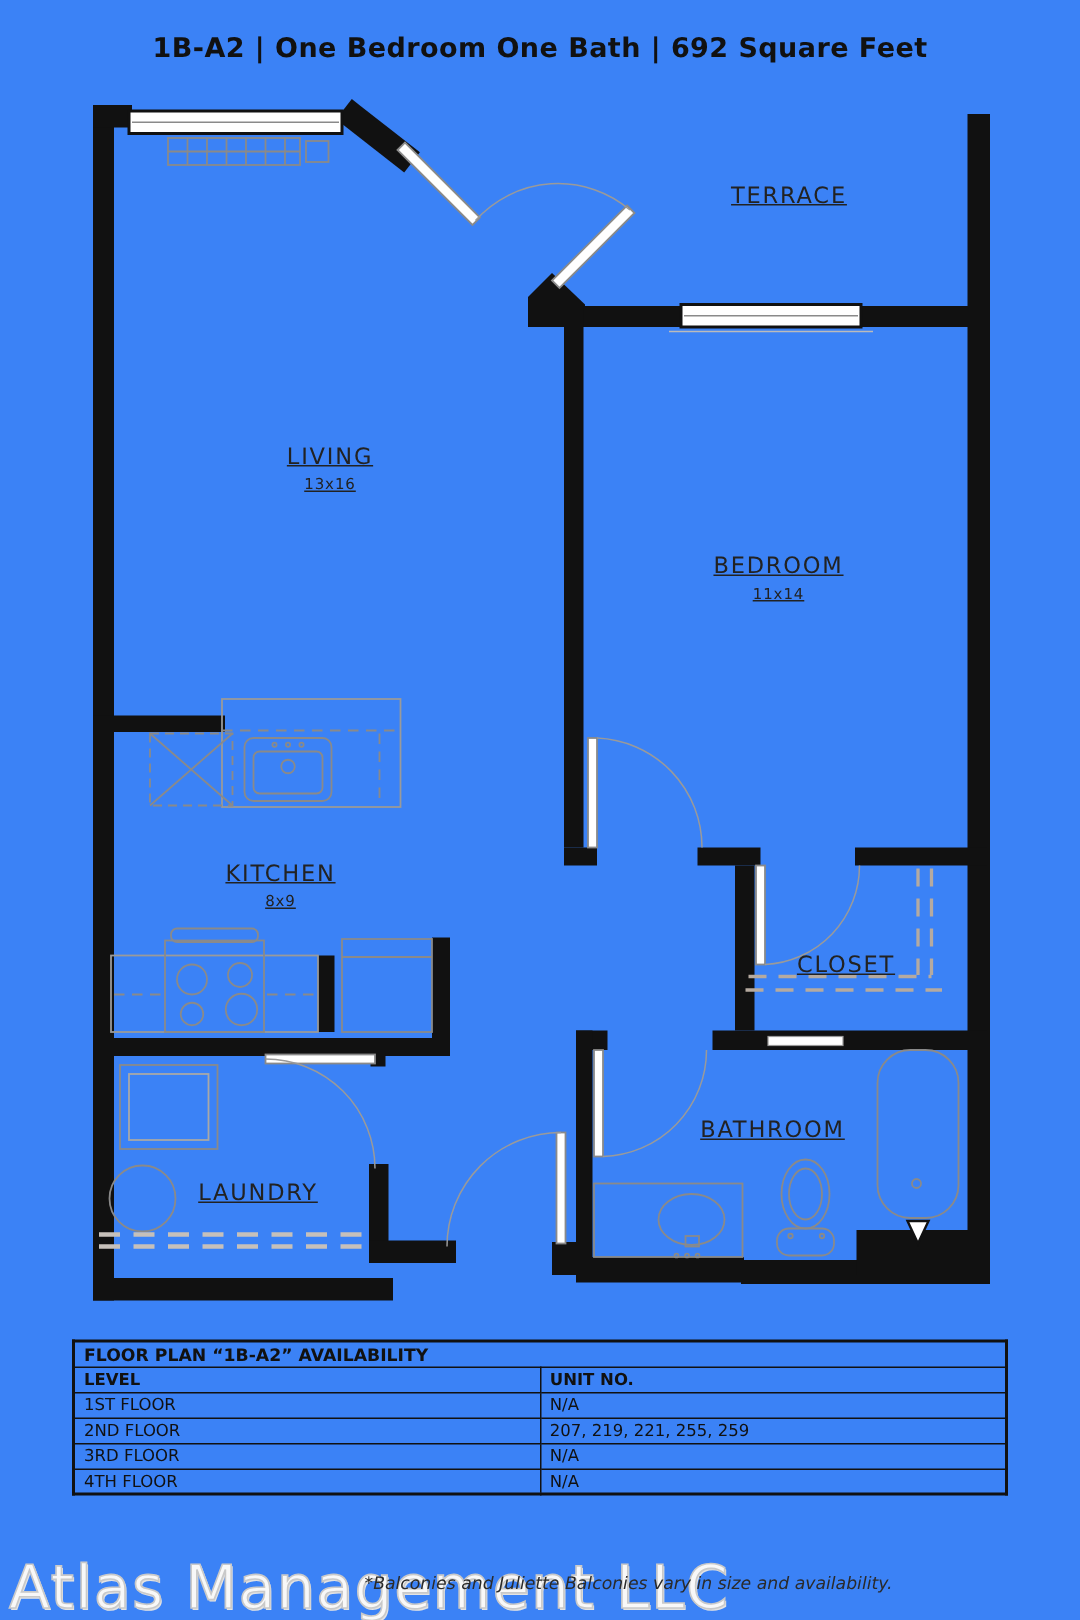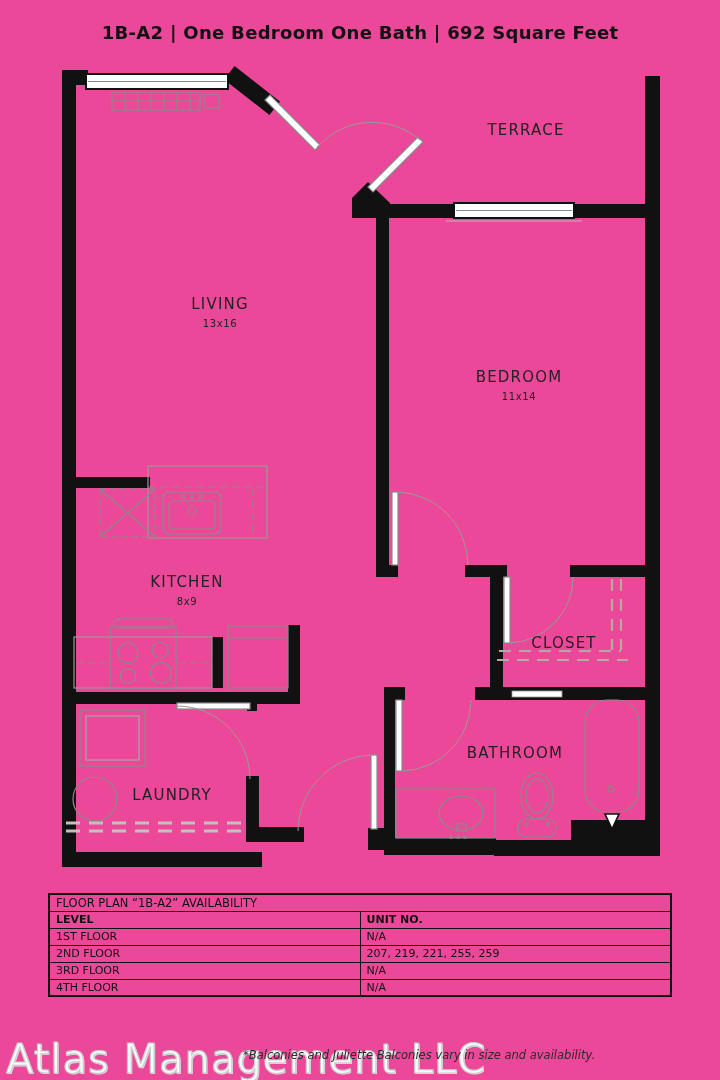--- a/index.html
+++ b/index.html
@@ -1,31 +1,31 @@
 <!DOCTYPE html>
 <html><head>
 <meta charset="utf-8">
 <style>
   html,body{margin:0;padding:0;background:#fff;}
-  #page{position:relative;width:720px;height:1080px;background:#ec4899;overflow:hidden;
+  #page{position:relative;width:720px;height:1080px;background:#3b82f6;overflow:hidden;
         font-family:"DejaVu Sans","Liberation Sans",sans-serif;color:#1a1a1a;}
   .title{position:absolute;left:0;top:22px;width:720px;text-align:center;
          font-size:18px;font-weight:bold;letter-spacing:.3px;color:#111;}
   svg.plan{position:absolute;left:0;top:0;}
   .room-label{position:absolute;text-align:center;color:#222;letter-spacing:1.2px;
-              font-size:15px;line-height:19px;}
+              font-size:15px;line-height:19px;text-decoration:underline;}
   .room-label .dims{font-size:10px;letter-spacing:.6px;}
   
   table.avail{position:absolute;left:48px;top:893px;width:624px;border-collapse:collapse;
               table-layout:fixed;font-size:11px;color:#111;}
   table.avail td{border:1px solid #111;padding:0 0 0 6px;vertical-align:middle;
                  white-space:nowrap;overflow:hidden;}
   table.avail tr{height:17px;}
   tr.t-title{height:19px;}
-  tr.t-title td{font-weight:normal;font-size:11.5px;border-width:2px 2px 1px 2px;}
+  tr.t-title td{font-weight:bold;font-size:11.5px;border-width:2px 2px 1px 2px;}
   tr.t-head{height:19px;}
   tr.t-head td{font-weight:bold;}
   table.avail td.c1{width:72px;}
   table.avail{border:2px solid #111;}
   
   .watermark{position:absolute;left:6px;top:1036px;font-size:40px;letter-spacing:1px;
              color:#f8f8f8;-webkit-text-stroke:1.1px #c9c9c9;
              text-shadow:1px 1px 0 #e3e3e3;white-space:nowrap;}
   .disclaimer{position:absolute;left:227px;top:1048px;font-size:11.5px;font-style:italic;
               color:#2a2a2a;white-space:nowrap;margin-left:16px;}

